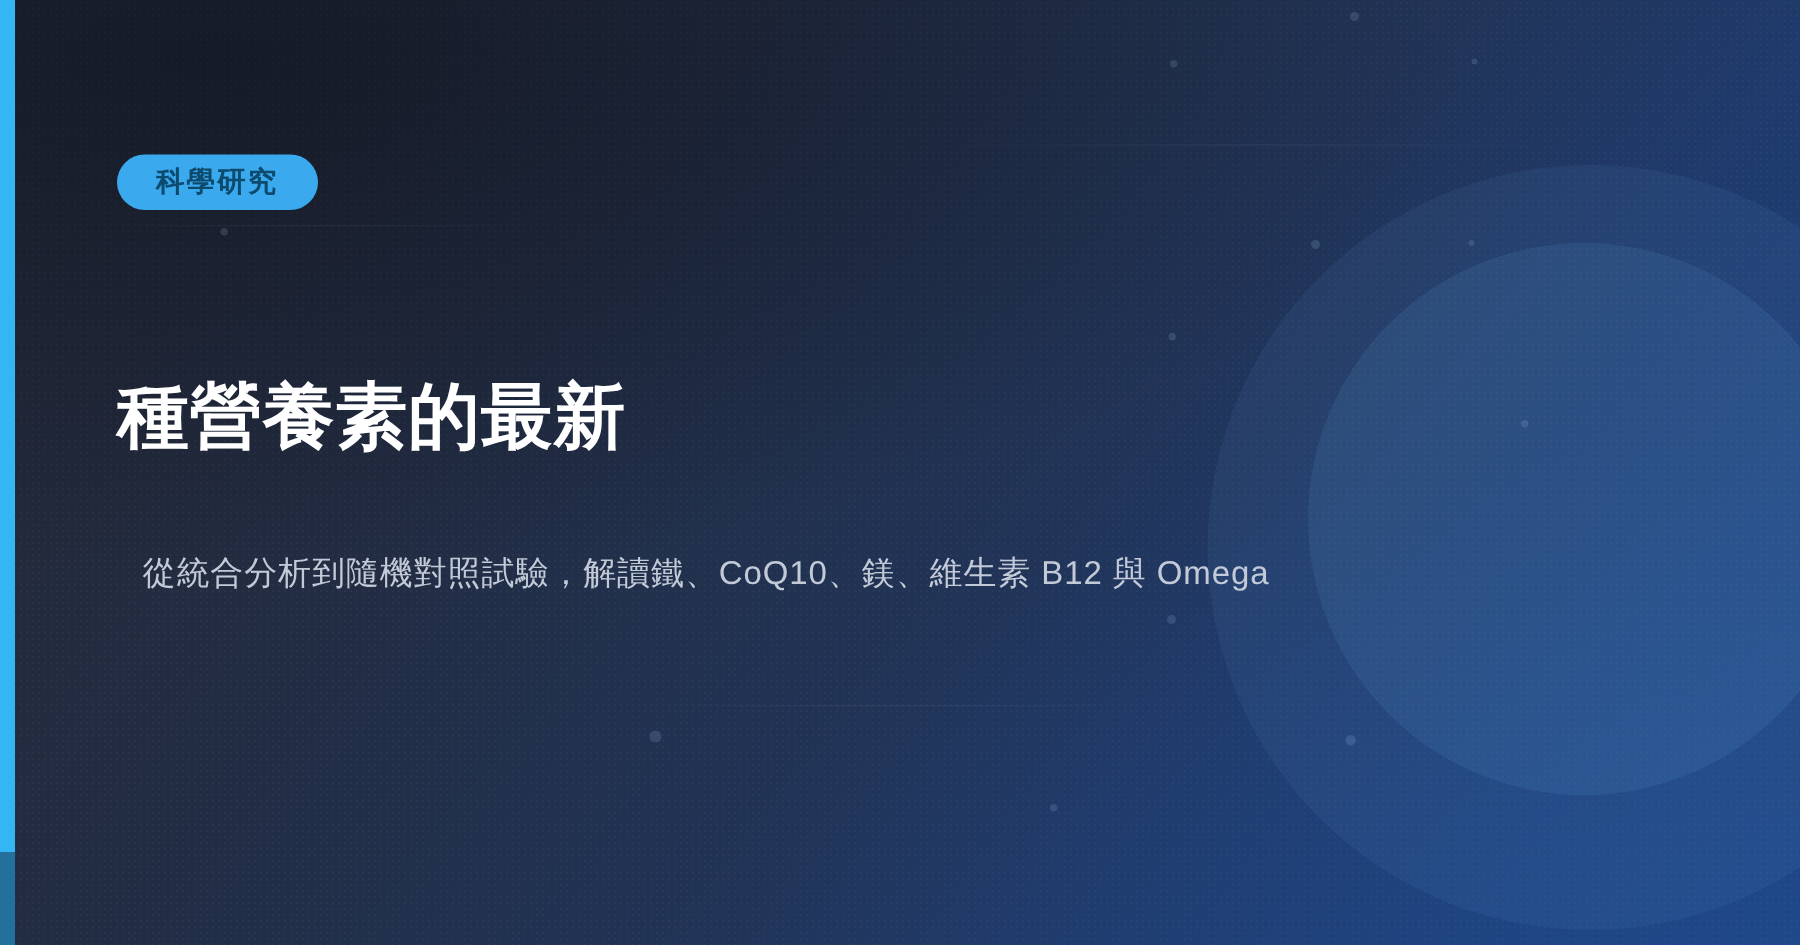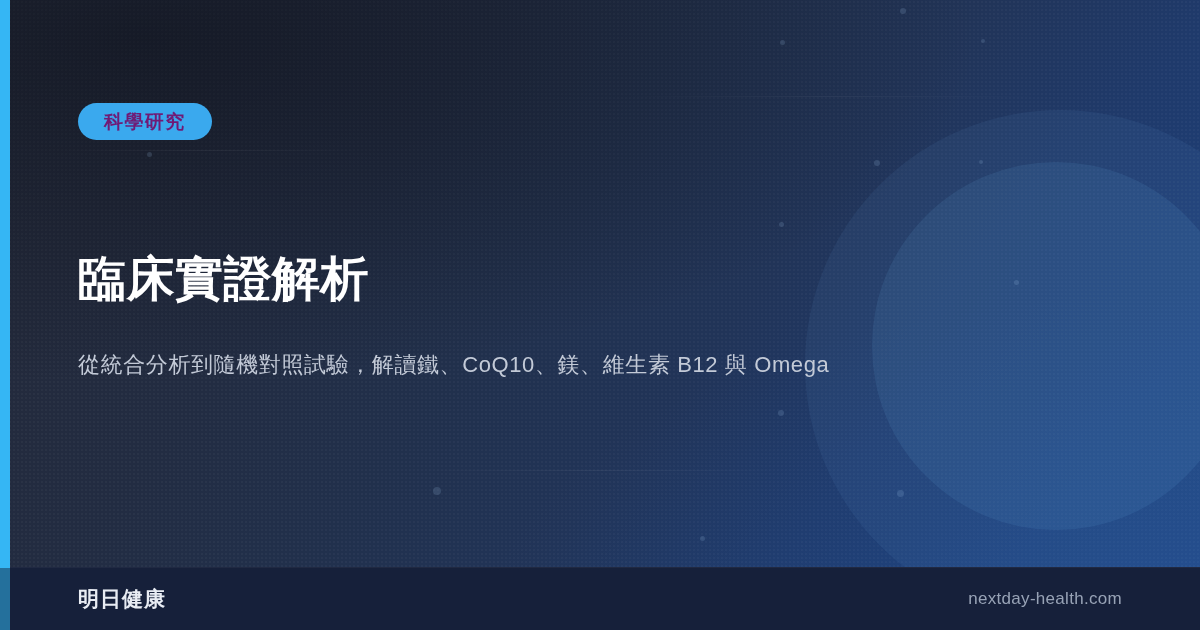--- a/index.html
+++ b/index.html
@@ -112,40 +112,40 @@
   }
 
   .badge {
     display: inline-block;
     margin-top: 103px;
     padding: 0 26px;
     height: 37px;
     line-height: 37px;
     border-radius: 19px;
     background: #3aa9ee;
-    color: #701a75;
+    color: #0c4a6e;
     font-size: 19px;
     font-weight: bold;
     letter-spacing: 1.4px;
     white-space: nowrap;
   }
 
   .title {
     margin: 0;
     padding-top: 22px;
     color: #ffffff;
     font-size: 48px;
     font-weight: bold;
     line-height: 78px;
     letter-spacing: 0.5px;
     max-width: 800px;
   }
 
   .subtitle {
-    margin: 0;
+    margin: 17px;
     padding-top: 30px;
     color: #c3cad7;
     font-size: 22px;
     font-weight: normal;
     line-height: 34px;
     letter-spacing: 0.6px;
     max-width: 830px;
   }
 
   
@@ -218,26 +218,20 @@
 
   <div class="accent-bar"></div>
   <div class="accent-bar-footer"></div>
 
   <div class="content">
 
     <div class="badge">科學研究</div>
 
     <h1 class="title">
       <br>
-      <span>臨床實證解析</span>
+      <span>種營養素的最新</span>
     </h1>
 
     <p class="subtitle">從統合分析到隨機對照試驗，解讀鐵、CoQ10、鎂、維生素 B12 與 Omega</p>
   </div>
 
-  <div class="footer">
-    <div class="footer-inner">
-      <div class="footer-brand">明日健康</div>
-      <div class="footer-url">nextday-health.com</div>
-    </div>
-  </div>
 
 </div>
 
 </body></html>

